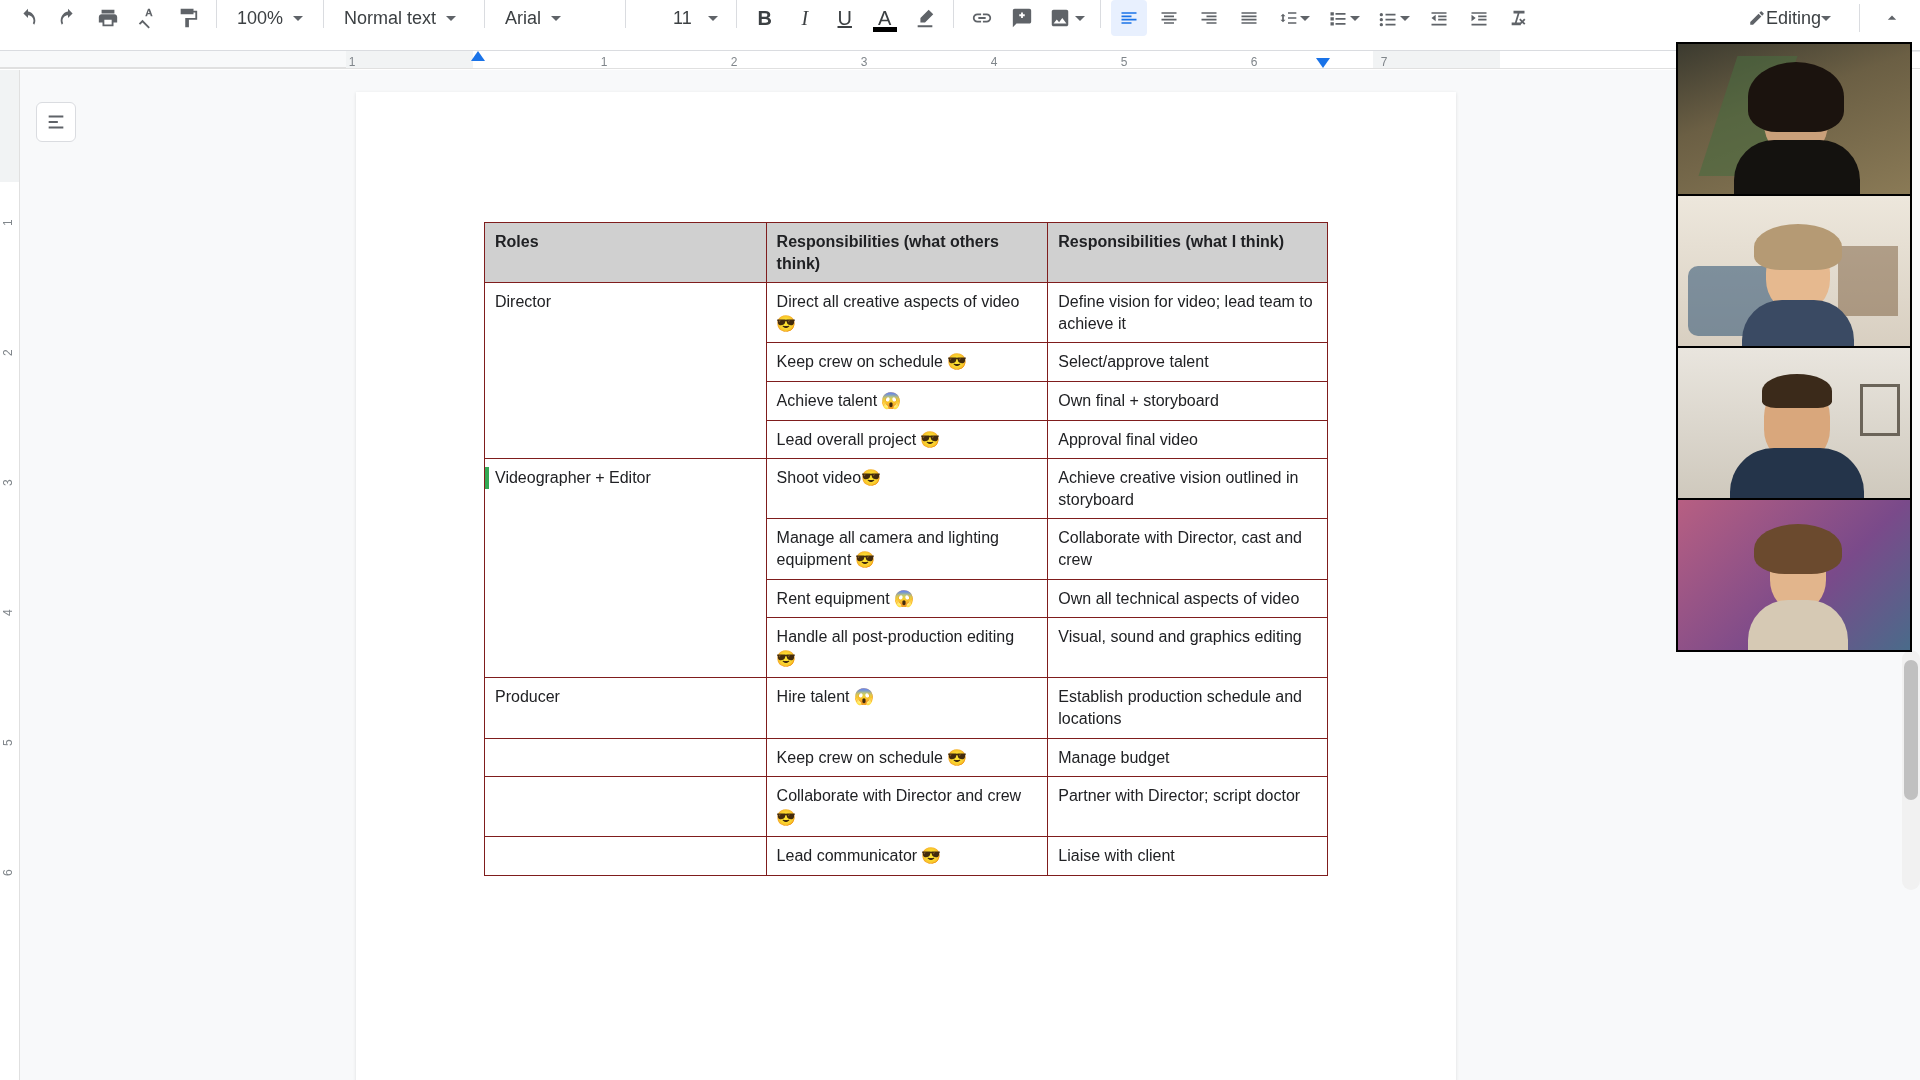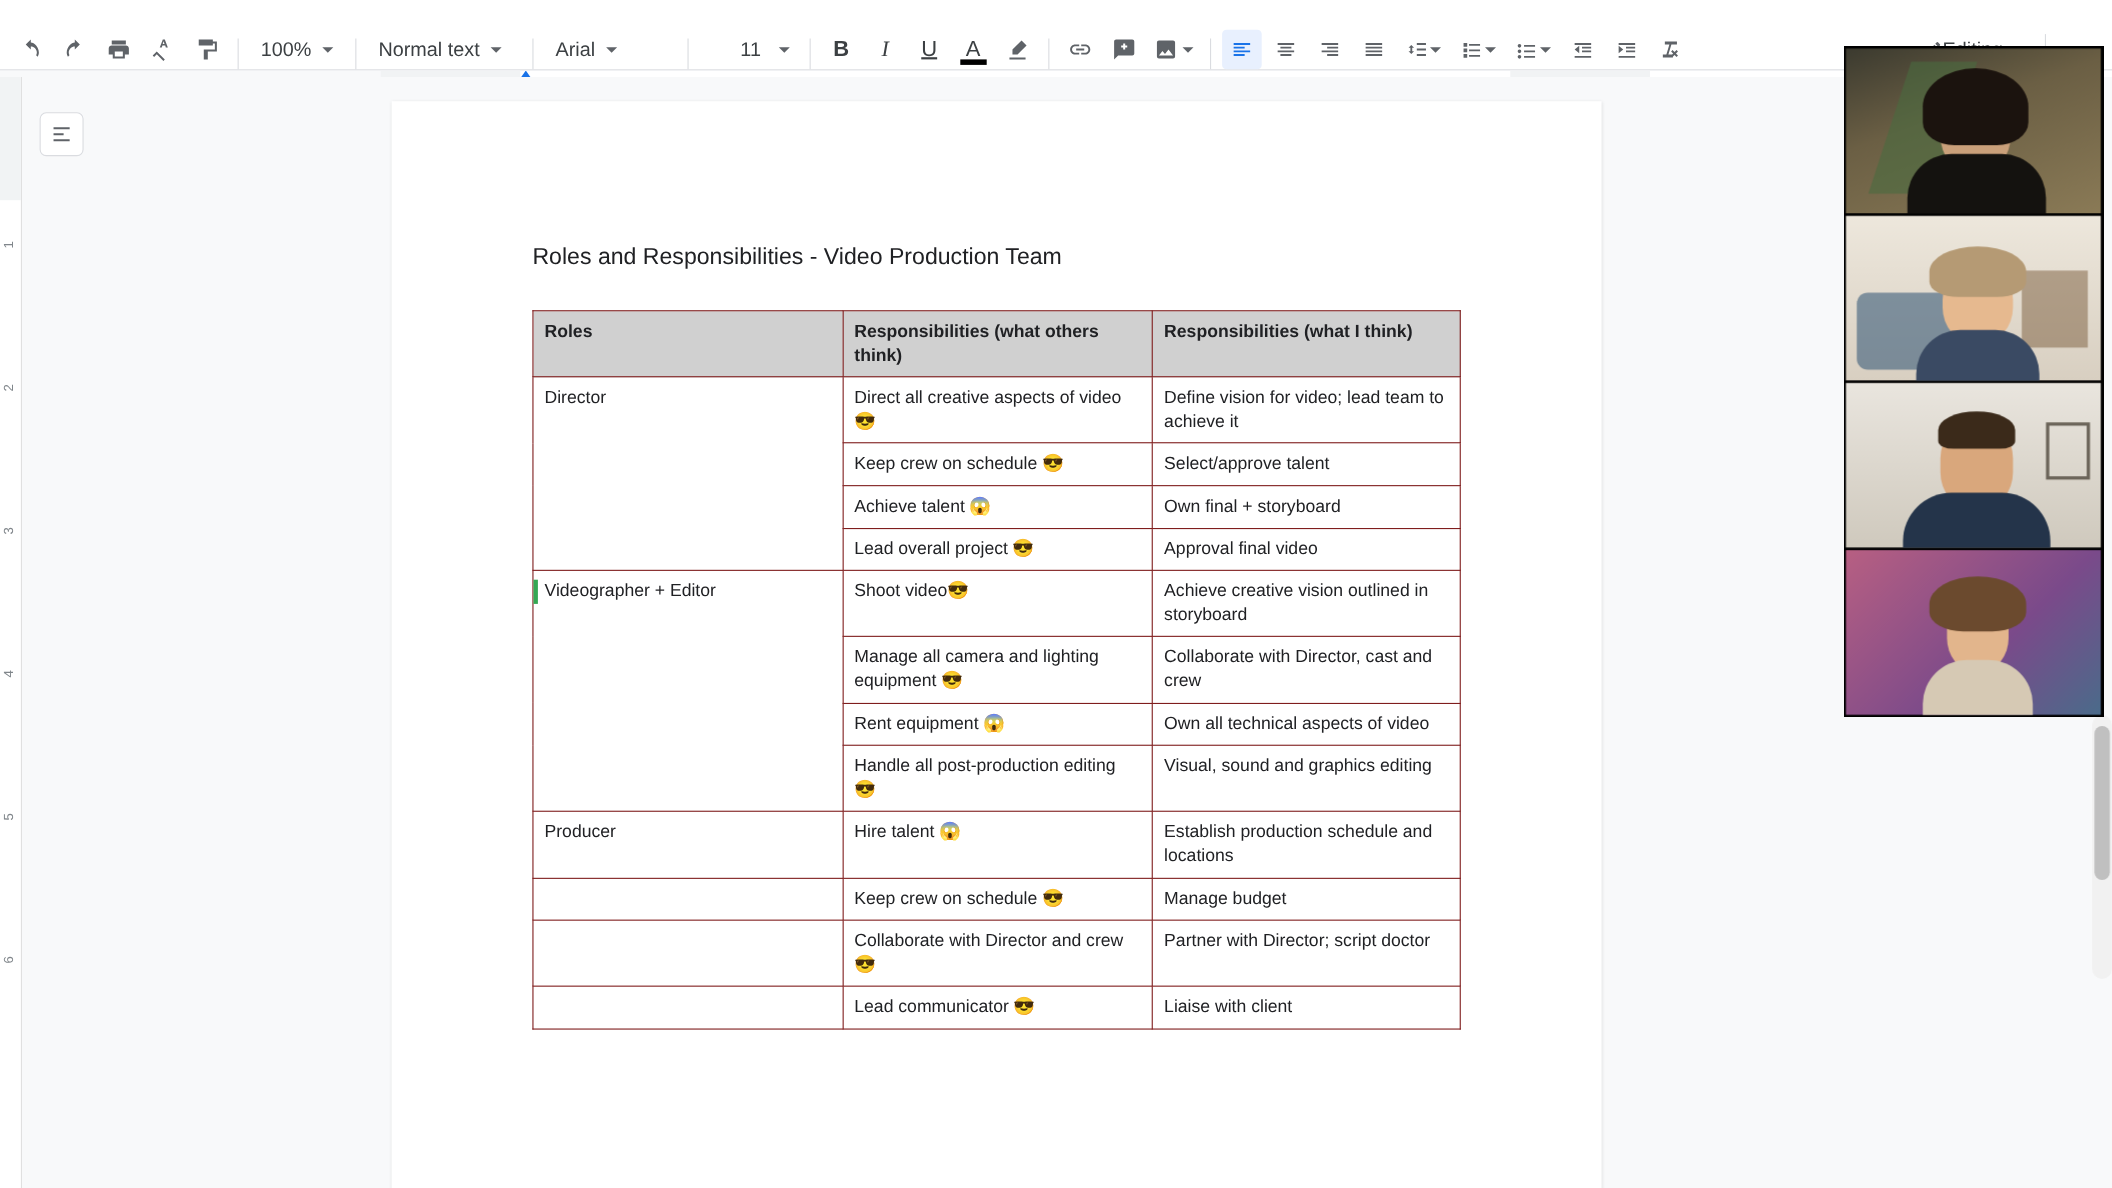--- a/index.html
+++ b/index.html
@@ -1,19 +1,19 @@
 <!DOCTYPE html>
 <html><head>
 <meta charset="utf-8">
 <style>
 * { box-sizing: border-box; margin: 0; padding: 0; }
 html, body { width: 1920px; height: 1080px; overflow: hidden; font-family: Arial, sans-serif; background: #fff; }
 
 
-.toolbar { height: 64px; background: #fff; border-bottom: 1px solid #dadce0; display: flex; align-items: flex-end; padding: 0 10px; gap: 4px; position: relative; z-index: 5; }
+.toolbar { height: 51px; background: #fff; border-bottom: 1px solid #dadce0; display: flex; align-items: flex-start; padding: 0 10px; gap: 4px; position: relative; z-index: 5; }
 .tb-btn { width: 36px; height: 36px; display: flex; align-items: center; justify-content: center; border-radius: 4px; cursor: pointer; color: #5f6368; }
 .tb-sep { width: 1px; height: 28px; background: #dadce0; margin: 0 6px; }
 .tb-dd { height: 36px; display: flex; align-items: center; padding: 0 10px; gap: 10px; cursor: pointer; color: #3c4043; font-size: 18px; border-radius: 4px; }
 .caret { width: 0; height: 0; border-left: 5px solid transparent; border-right: 5px solid transparent; border-top: 5px solid #5f6368; }
 .zoom { min-width: 80px; }
 .styles { min-width: 140px; }
 .font { min-width: 120px; }
 .fsize { min-width: 60px; justify-content: space-between; padding: 0 8px; margin-left: 29px; }
 .fsize .caret { margin-left: 6px; }
 .color-underline { position: relative; }
@@ -255,21 +255,20 @@
     </div>
 </div>
 
 <div class="canvas">
   <div class="outline-btn">
     <svg width="22" height="22" viewBox="0 0 24 24">
         <path fill="#5f6368" d="M4 5h16v2H4zm0 6h10v2H4zm0 6h16v2H4z"></path>
       </svg>
   </div>
   <div class="page">
-    <div class="doc-title">Roles and Responsibilities - Video Production Team</div>
     <table class="tbl">
       <thead>
         <tr>
           <th class="c1">Roles</th>
           <th class="c2">Responsibilities (what others think)</th>
           <th class="c3">Responsibilities (what I think)</th>
         </tr>
       </thead>
       <tbody id="tbody">
           <tr>

